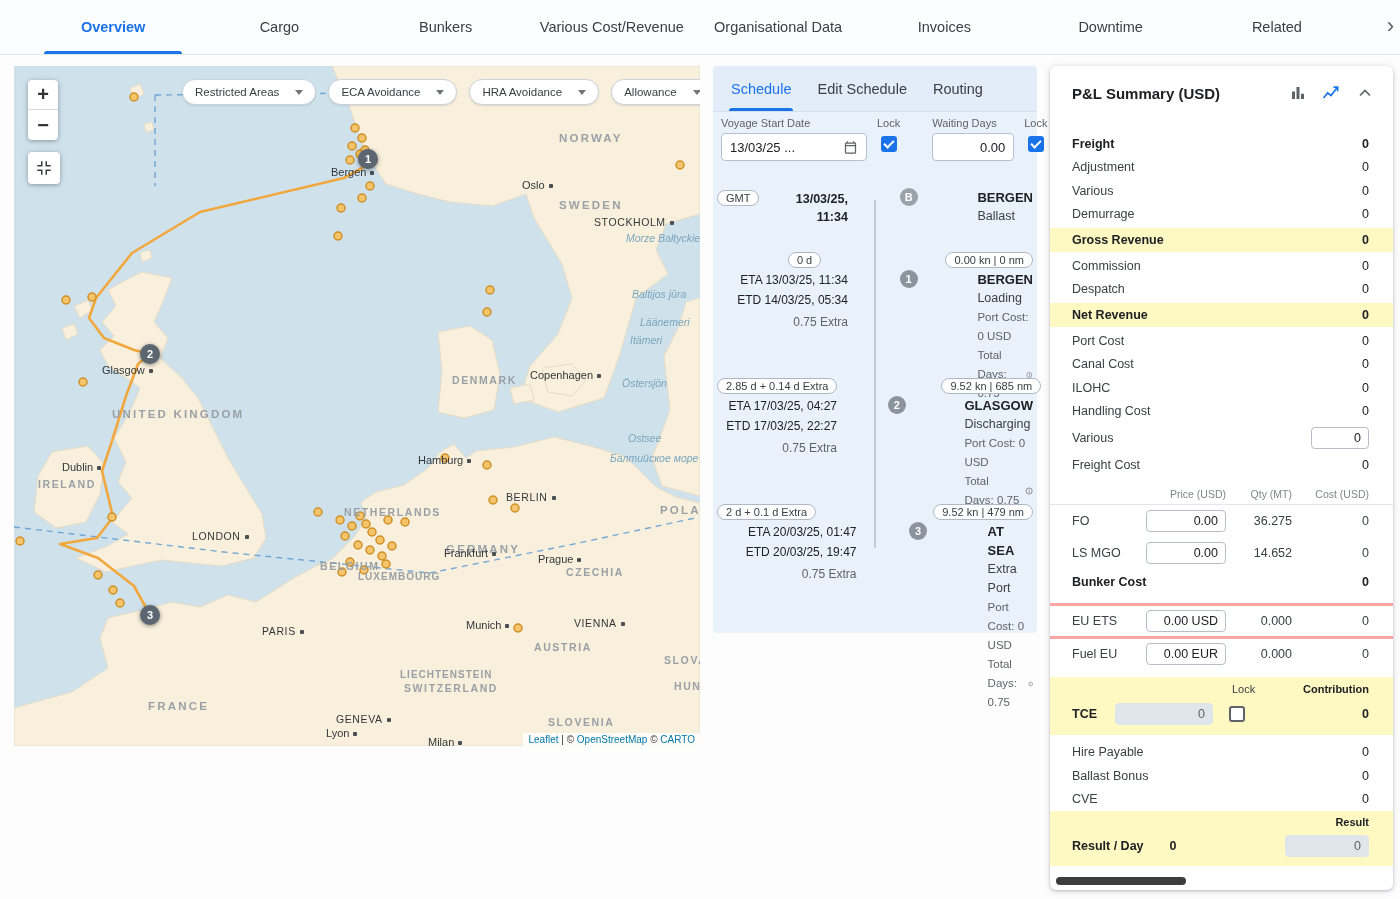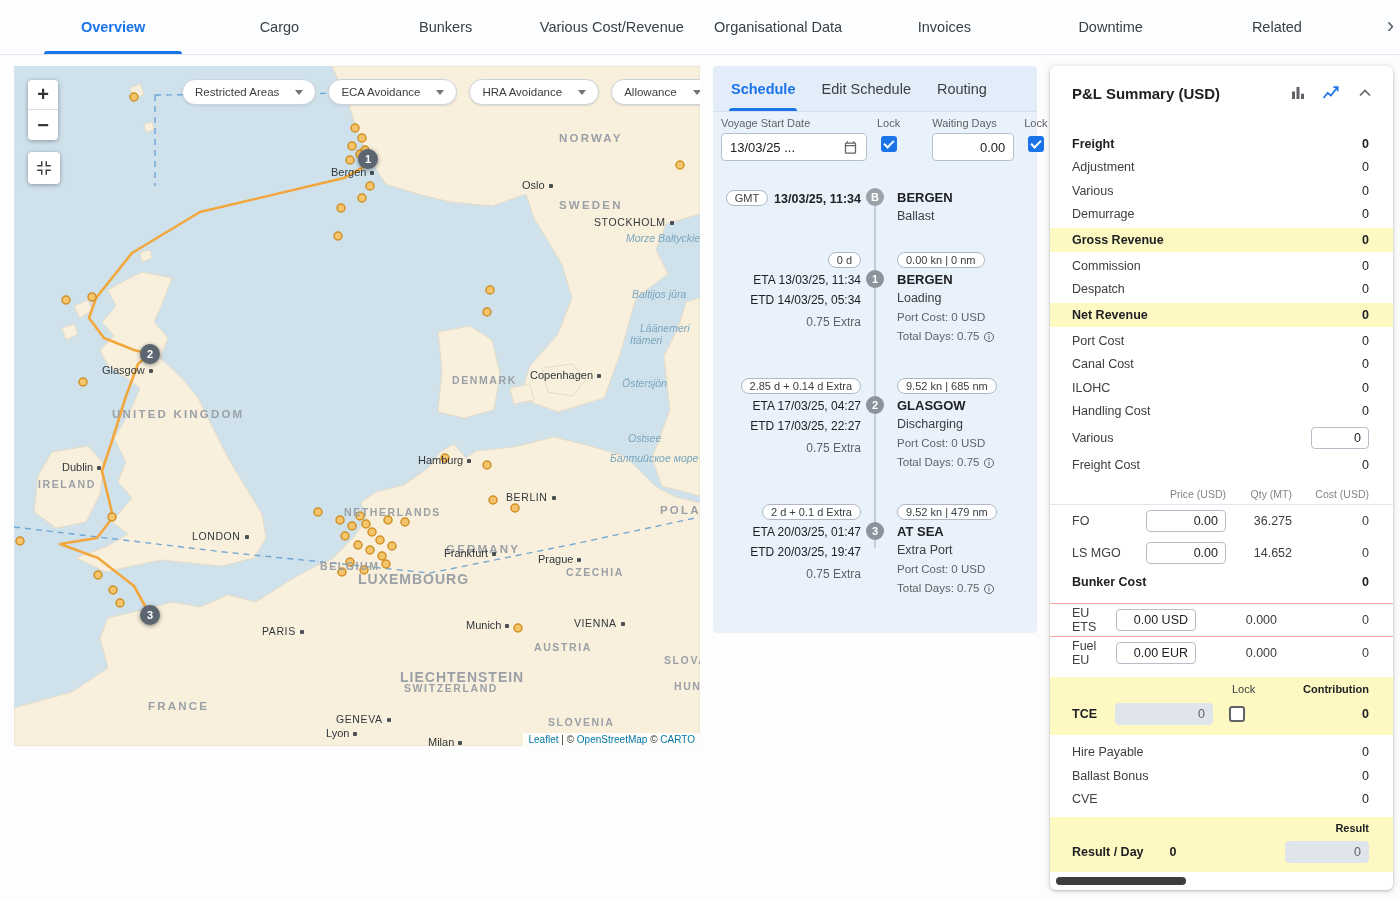--- a/index.html
+++ b/index.html
@@ -16,21 +16,21 @@
   .tab.active::after { content:""; position:absolute; left:14px; right:14px; bottom:0; height:3px;
     background:#1a73e8; border-radius:3px 3px 0 0; }
   .nav-chevron { position:absolute; right:6px; top:13px; font-size:22px; color:#5f6368; cursor:pointer; }
 
   
   .map { position:absolute; left:14px; top:66px; width:686px; height:680px; background:#cfe2ec; overflow:hidden; }
   .map svg.geo { position:absolute; left:0; top:0; }
   .mlabel { position:absolute; white-space:nowrap; pointer-events:none; }
   .country { color:#9aa0a6; font-size:10.5px; letter-spacing:1.6px; font-weight:bold; }
   .country.lg { font-size:11.5px; letter-spacing:2.2px; }
-  .country.sm { font-size:14px; letter-spacing:1px; }
+  .country.sm { font-size:10px; letter-spacing:1px; }
   .city { color:#33373b; font-size:11px; }
   .city.caps { font-size:10.5px; letter-spacing:.6px; }
   .city::after { content:""; display:inline-block; width:4px; height:4px; background:#4a4f54;
     border-radius:1px; margin-left:4px; vertical-align:middle; }
   .sea { color:#7aa5bd; font-size:10.5px; font-style:italic; }
   .map-zoom { position:absolute; left:14px; top:14px; width:30px; background:#fff; border-radius:4px;
     box-shadow:0 1px 5px rgba(0,0,0,.35); overflow:hidden; }
   .zoom-btn { height:30px; display:flex; align-items:center; justify-content:center; font-size:20px;
     font-weight:bold; color:#333; cursor:pointer; }
   .zoom-btn:first-child { border-bottom:1px solid #d9dce0; }
@@ -47,39 +47,39 @@
     box-shadow:0 1px 4px rgba(0,0,0,.45); transform:translate(-50%,-50%); cursor:pointer; }
   .attribution { position:absolute; right:0; bottom:0; background:rgba(255,255,255,.82); font-size:10px;
     color:#333; padding:1px 5px; }
   .attribution .lnk { color:#0078a8; cursor:pointer; }
 
   
   .sched { position:absolute; left:713px; top:66px; width:324px; height:567px; background:#e9f1fb; border-radius:4px; }
   .sched-tabs { height:46px; display:flex; gap:26px; padding:0 18px; background:#e3edf9;
     border-bottom:1px solid #d2dfef; border-radius:4px 4px 0 0; }
   .stab { display:flex; align-items:center; font-size:14.5px; color:#3c4043; cursor:pointer; position:relative; white-space:nowrap; }
-  .stab.active { color:#1a73e8; font-weight:bold; }
+  .stab.active { color:#1a73e8; font-weight:normal; }
   .stab.active::after { content:""; position:absolute; left:-2px; right:-2px; bottom:0; height:3px;
     background:#1a73e8; border-radius:3px 3px 0 0; }
   .sched-form { position:absolute; top:51px; left:8px; right:8px; display:flex; gap:10px; }
   .flabel { font-size:11px; color:#5f6368; margin-bottom:4px; white-space:nowrap; }
   .input { background:#fff; border:1px solid #b4c1cf; border-radius:4px; height:28px; display:flex;
     align-items:center; padding:0 8px; font-size:13px; color:#202124; }
   .w140 { width:146px; } .w82 { width:82px; }
   .date-input { justify-content:space-between; cursor:text; }
   .input.num { justify-content:flex-end; }
   .lockcol { width:32px; text-align:center; }
   .cb { width:16px; height:16px; border-radius:3px; background:#1a73e8; position:relative; margin:7px auto 0; cursor:pointer; }
   .cb::after { content:""; position:absolute; left:5px; top:2px; width:4px; height:8px;
     border:solid #fff; border-width:0 2px 2px 0; transform:rotate(45deg); }
   .cb.un { background:#fff; border:2px solid #5f6368; margin:0; }
   .cb.un::after { display:none; }
   .timeline { position:absolute; top:122px; left:4px; right:4px; bottom:0; }
   .tl-line { position:absolute; left:157px; top:12px; width:2px; height:348px; background:#c2cdda; }
-  .tl-row { display:flex; position:relative; }
+  .tl-row { display:flex; position:relative;gap:48px; }
   .tl-l { width:144px; text-align:right; }
   .tl-n { width:28px; display:flex; justify-content:center; }
   .tl-r { flex:1; padding-left:8px; text-align:left; }
   .tl-row.origin { height:40px; margin-bottom:22px; }
   .tl-row.origin .tl-l { display:flex; justify-content:flex-end; align-items:flex-start; gap:6px; padding-top:2px; }
   .tl-row.origin strong { font-size:12.5px; color:#202124; line-height:18px; }
   .tl-row.pillsrow { height:20px; }
   .tl-row.leg { height:76px; margin-bottom:30px; }
   .node { width:18px; height:18px; border-radius:50%; background:#8b939c; color:#fff; font-size:11px;
     font-weight:bold; display:flex; align-items:center; justify-content:center; }
@@ -108,31 +108,31 @@
   .vrow { height:30px; }
   .pinput { width:80px; height:22px; border:1px solid #b4bfc9; border-radius:4px; background:#fff;
     text-align:right; padding:0 7px; font-size:12.5px; color:#202124; font-family:"Liberation Sans",sans-serif; }
   .pinput.w58 { width:58px; }
   .pinput.gray { background:#dfe5ea; border-color:#dfe5ea; color:#5f6368; }
   .col { text-align:right; }
   .col.qty { width:66px; } .col.cost { width:77px; }
   .bhead { height:20px; margin-top:8px; font-size:10.5px; color:#80868b; border-bottom:1px solid #e4e7ea; }
   .bhead .col.price { width:80px; }
   .brow { height:32px; }
-  .sep { border-top:1px solid #fca5a5; height:33px;gap:15px; }
+  .sep { border-top:3px solid #fca5a5; height:33px; }
   .tceblk { margin-top:8px; padding:6px 24px 10px 22px; }
   .tcehead { position:relative; height:14px; font-size:11px; color:#3c4043; }
   .locklbl { position:absolute; left:160px; }
   .contriblbl { position:absolute; right:0; font-weight:bold; color:#202124; }
   .tcerow { display:flex; align-items:center; margin-top:6px; }
   .tcelbl { font-weight:bold; font-size:12.5px; color:#202124; }
   .tcerow .pinput { width:98px; margin-left:18px; }
   .tcerow .cb.un { margin-left:16px; }
   .tcerow .val { margin-left:auto; font-weight:bold; font-size:12.5px; }
-  .resblk { margin-top:6px; padding:5px 24px 9px 22px; }
+  .resblk { padding:5px 24px 9px 22px; }
   .reshead { text-align:right; font-size:11px; font-weight:bold; color:#202124; height:14px; }
   .resrow { display:flex; align-items:center; margin-top:5px; font-size:12.5px; }
   .resval { margin-left:26px; }
   .resrow .pinput { width:84px; margin-left:auto; }
   .hscroll { position:absolute; left:6px; bottom:5px; width:130px; height:8px; background:#222; border-radius:4px;
     opacity:.88; cursor:pointer; }
 </style>
 </head>
 <body>
 
@@ -254,21 +254,21 @@
   <span class="mlabel country" style="left:390px;top:616px">SWITZERLAND</span>
   <span class="mlabel city caps" style="left:322px;top:647px">GENEVA</span>
   <span class="mlabel city" style="left:312px;top:661px">Lyon</span>
   <span class="mlabel country" style="left:534px;top:650px">SLOVENIA</span>
   <span class="mlabel country lg" style="left:646px;top:438px">POLAN</span>
   <span class="mlabel country" style="left:650px;top:588px">SLOVA</span>
   <span class="mlabel country" style="left:660px;top:614px">HUNG</span>
   <span class="mlabel city" style="left:414px;top:670px">Milan</span>
   <span class="mlabel sea" style="left:612px;top:166px">Morze Bałtyckie</span>
   <span class="mlabel sea" style="left:618px;top:222px">Baltijos jūra</span>
-  <span class="mlabel sea" style="left:626px;top:256px">Läänemeri</span>
+  <span class="mlabel sea" style="left:626px;top:250px">Läänemeri</span>
   <span class="mlabel sea" style="left:616px;top:268px">Itämeri</span>
   <span class="mlabel sea" style="left:608px;top:311px">Östersjön</span>
   <span class="mlabel sea" style="left:614px;top:366px">Ostsee</span>
   <span class="mlabel sea" style="left:596px;top:386px">Балтийское море</span>
 
   <div class="marker" style="left:354px;top:93px">1</div>
   <div class="marker" style="left:136px;top:288px">2</div>
   <div class="marker" style="left:136px;top:549px">3</div>
 
   <div class="map-zoom">

